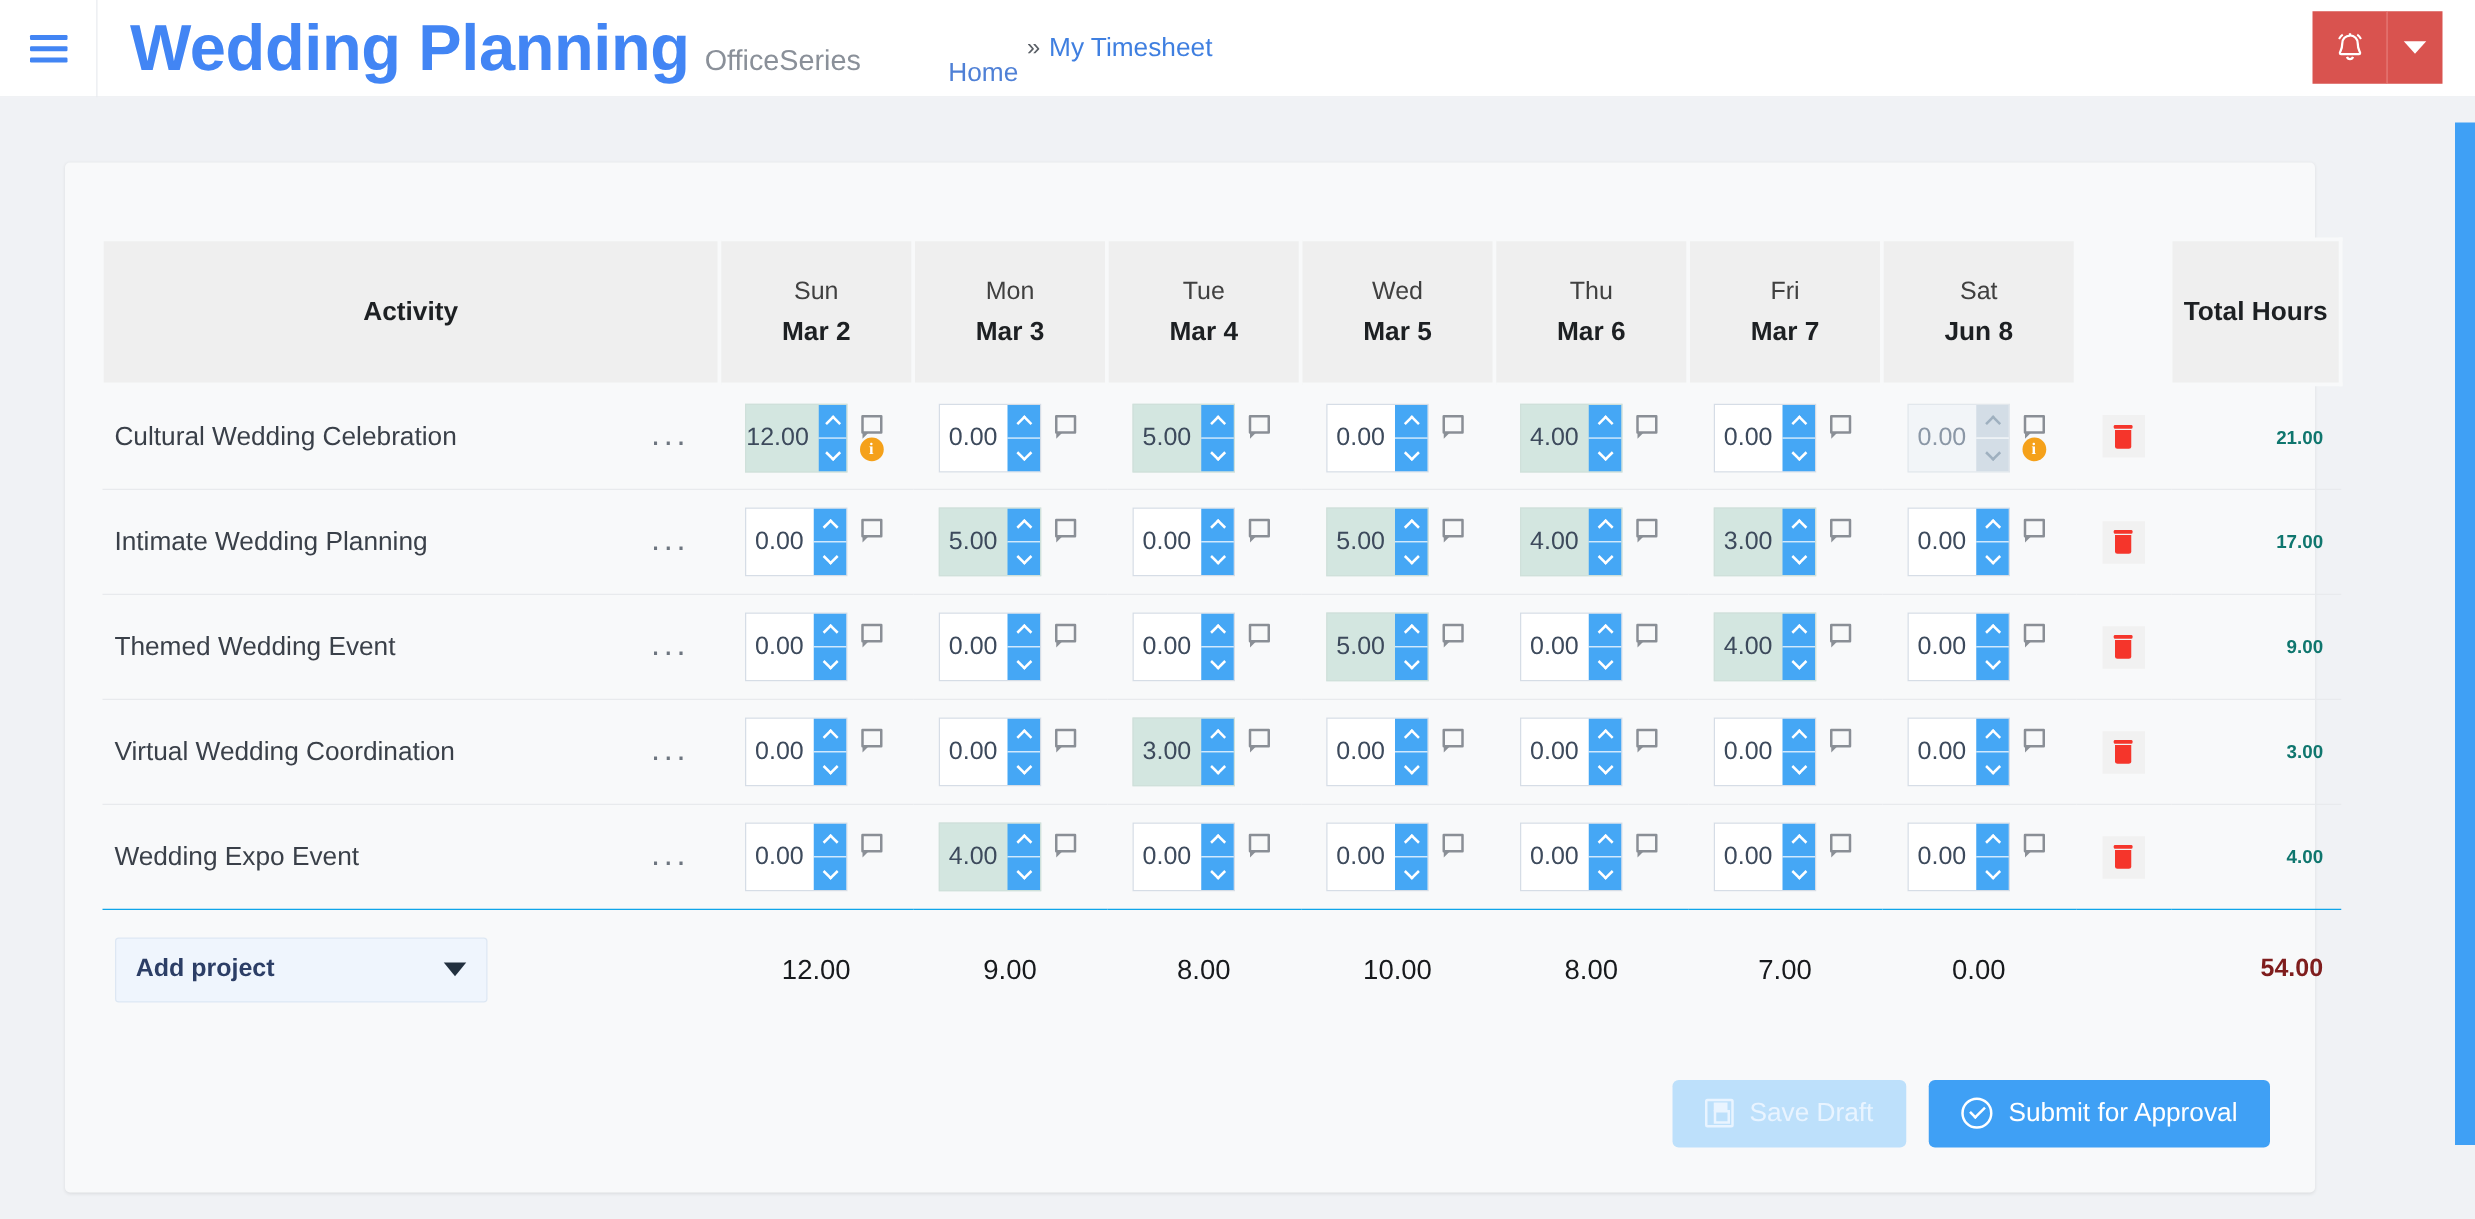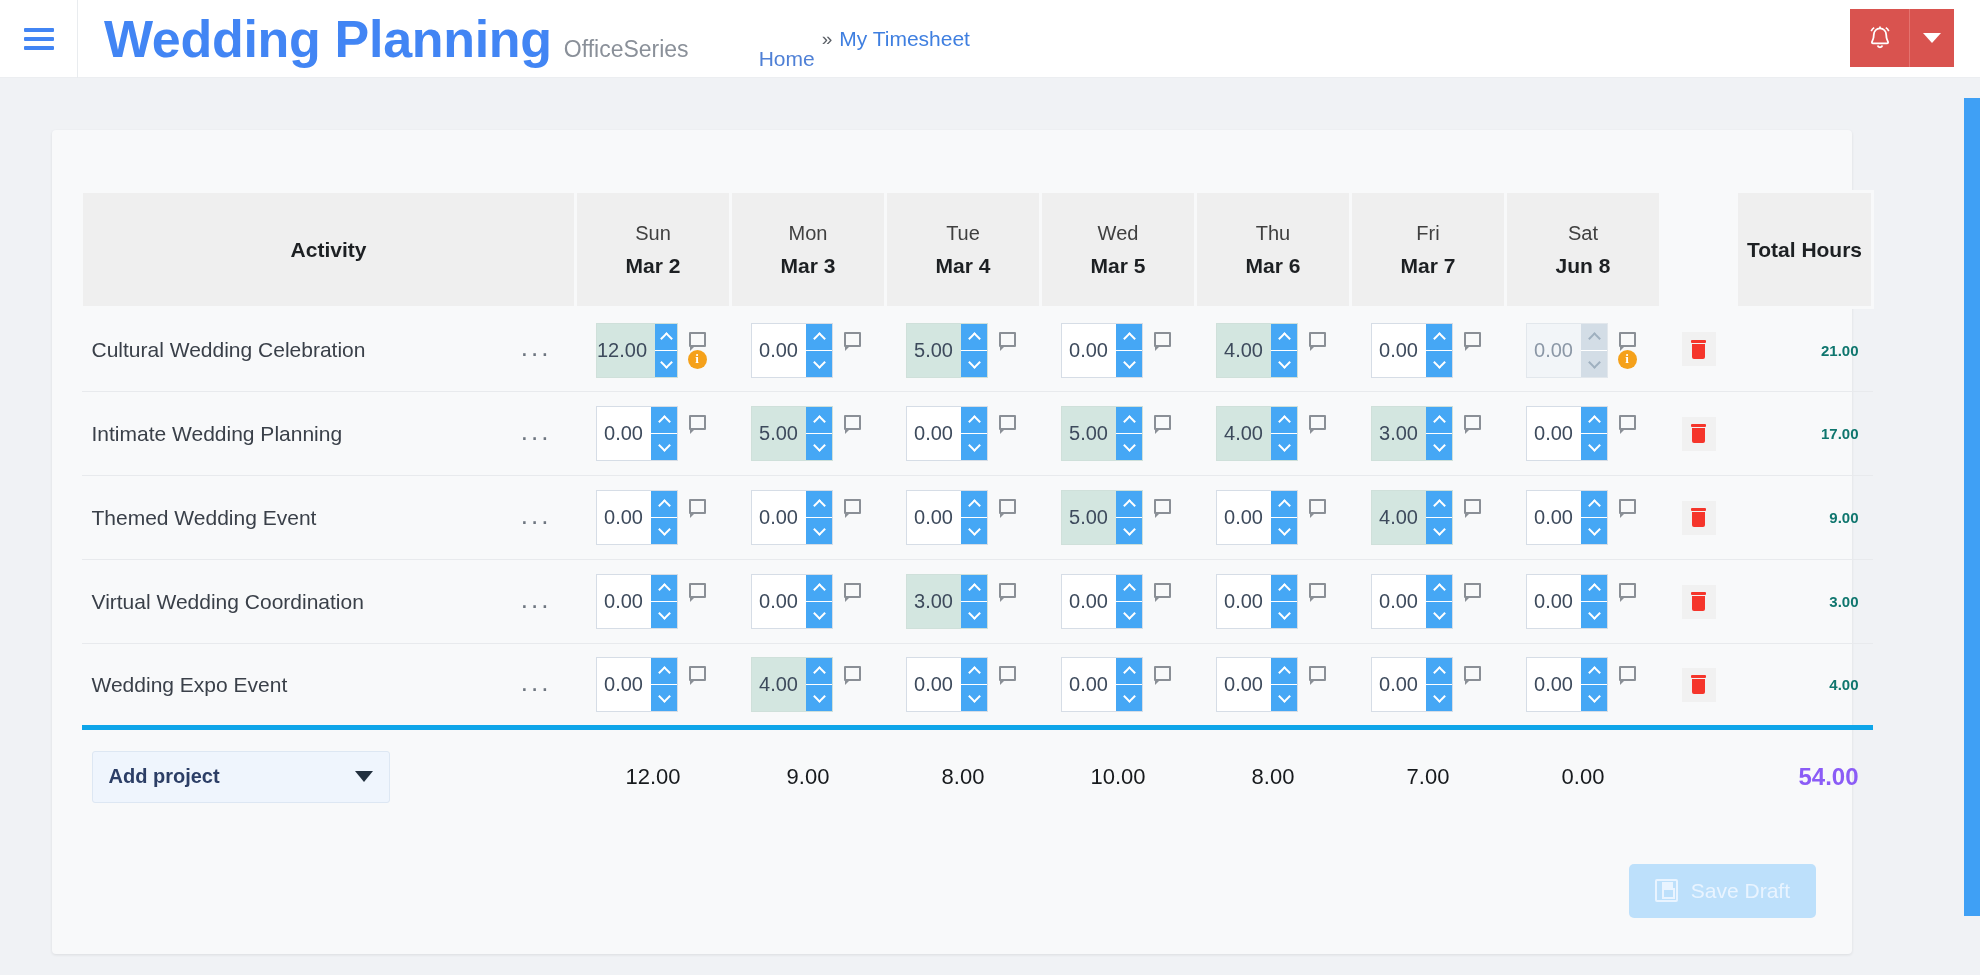--- a/index.html
+++ b/index.html
@@ -257,21 +257,21 @@
 
   .row-total {
     text-align: right;
     padding-right: 14px;
     font-size: 15px;
     font-weight: bold;
     color: #0f766e;
   }
 
   
-  tr.totals-row td { height: 96px; border-top: 5px solid #0ea5e9; }
+  tr.totals-row td { height: 96px; border-top: 1px solid #0ea5e9; }
   .addproj-cell { padding-left: 10px; }
   .add-project {
     width: 298px;
     height: 52px;
     background: #eff5fd;
     border: 1px solid #dde7f3;
     border-radius: 3px;
     display: flex;
     align-items: center;
     justify-content: space-between;
@@ -288,23 +288,23 @@
     border-top: 11px solid #22303f;
   }
   .day-total {
     text-align: center;
     font-size: 22px;
     color: #171a1d;
   }
   .grand-total {
     text-align: right;
     padding-right: 14px;
-    font-size: 24px;
+    font-size: 20px;
     font-weight: bold;
-    color: #8b5cf6;
+    color: #7f1d1d;
   }
 
   
   .actions {
     display: flex;
     justify-content: flex-end;
     gap: 18px;
     padding: 40px 8px 0 0;
   }
   .btn {
@@ -1331,19 +1331,23 @@
           <td class="grand-total">54.00</td>
         </tr>
       </tfoot>
     </table>
 
     <div class="actions">
       <button class="btn btn-draft">
         <span class="save-icon"></span>
         <span>Save Draft</span>
       </button>
+      <button class="btn btn-submit">
+        <span class="check-icon"></span>
+        <span>Submit for Approval</span>
+      </button>
     </div>
   </div>
 
   <div class="scrollbar-track">
     <div class="scrollbar-thumb"></div>
   </div>
 </div>
 
 </body></html>

